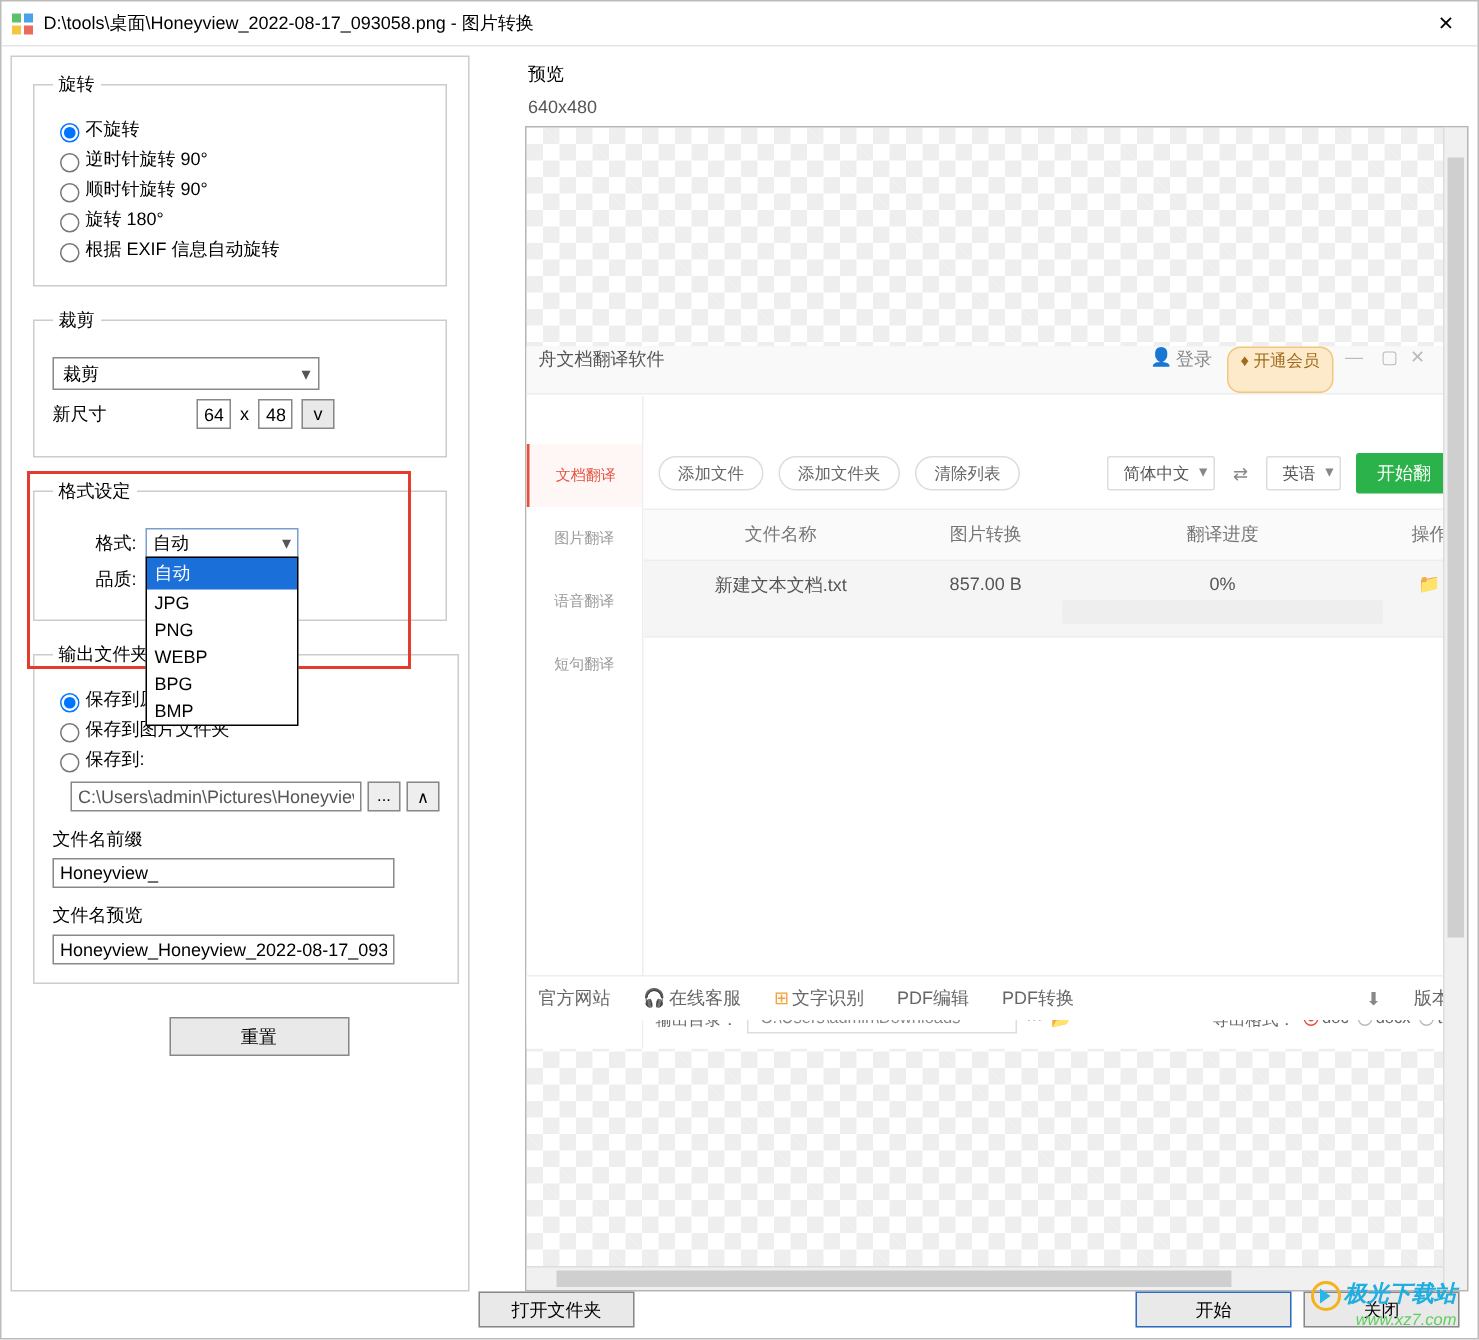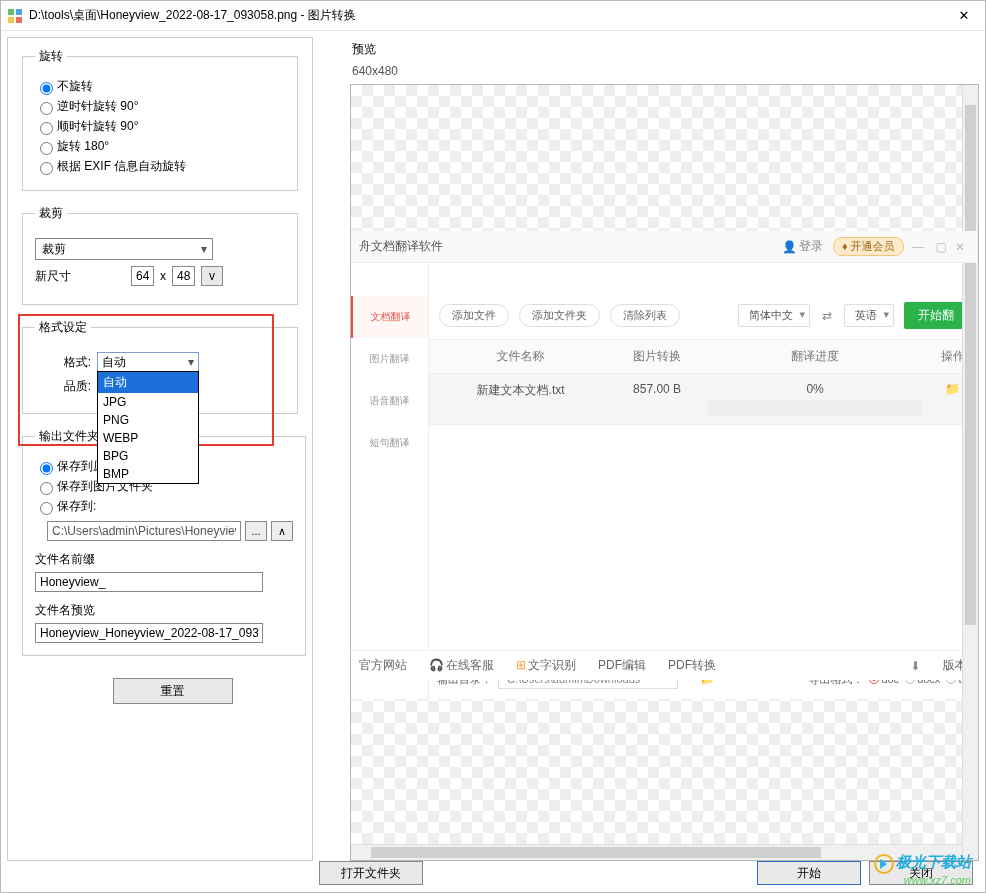--- a/index.html
+++ b/index.html
@@ -118,26 +118,25 @@
     position: absolute;
     top: 146px; left: 0; right: 0;
     height: 468px;
     background: #fff;
     border-top: 1px solid #eee;
     display: flex;
     font-size: 12px;
   }
   .inner-titlebar {
     position: absolute;
-    top: 146px; left: 0; right: 1px;
+    top: 146px; left: 0; right: 16px;
     height: 32px;
     background: #f9f9f9;
     border-bottom: 1px solid #eee;
     display: flex;
-    align-items: center;
     padding: 0 8px;
     color: #555;
     z-index: 2;
   }
   .inner-titlebar .tb-title { flex: 1; }
   .vip-badge {
     background: #fdeacb;
     border: 1px solid #f0c77b;
     color: #a06b1a;
     border-radius: 9px;

